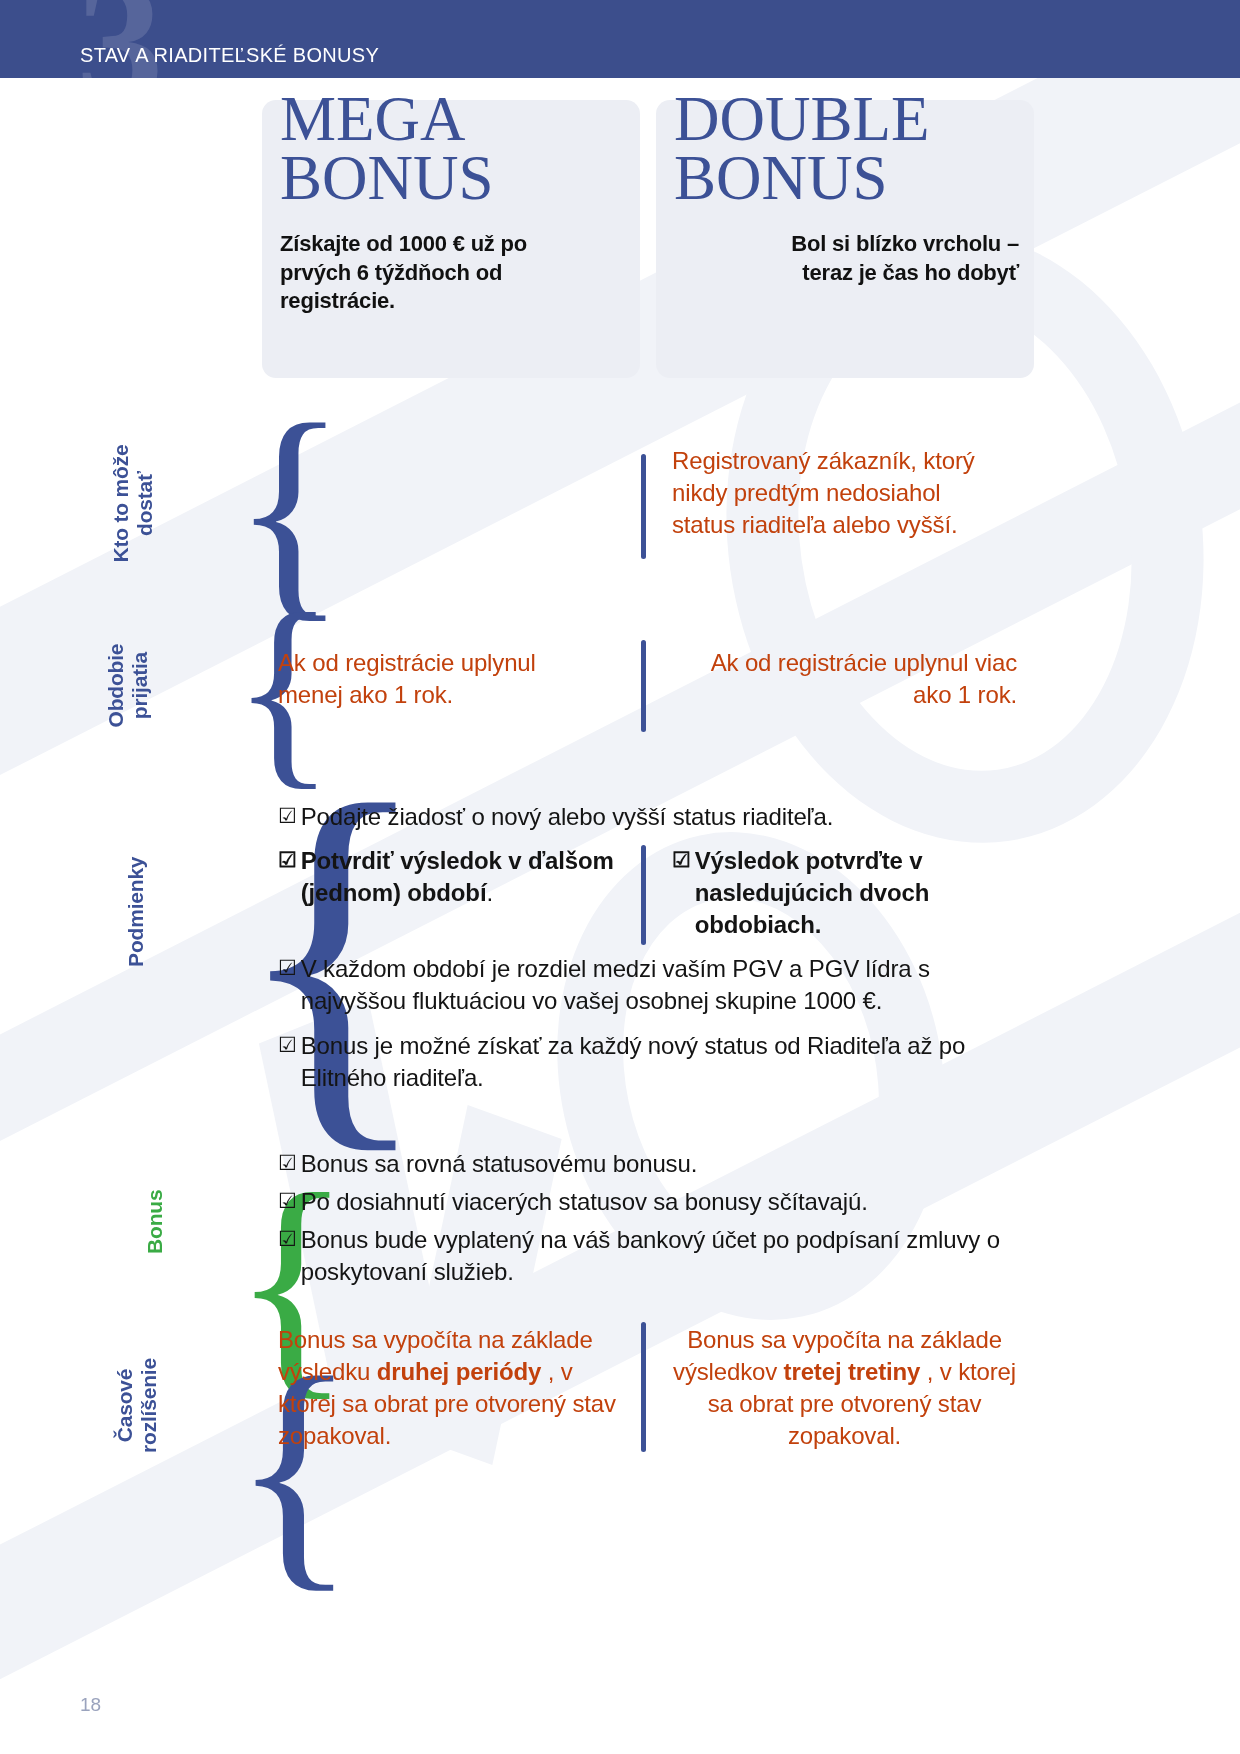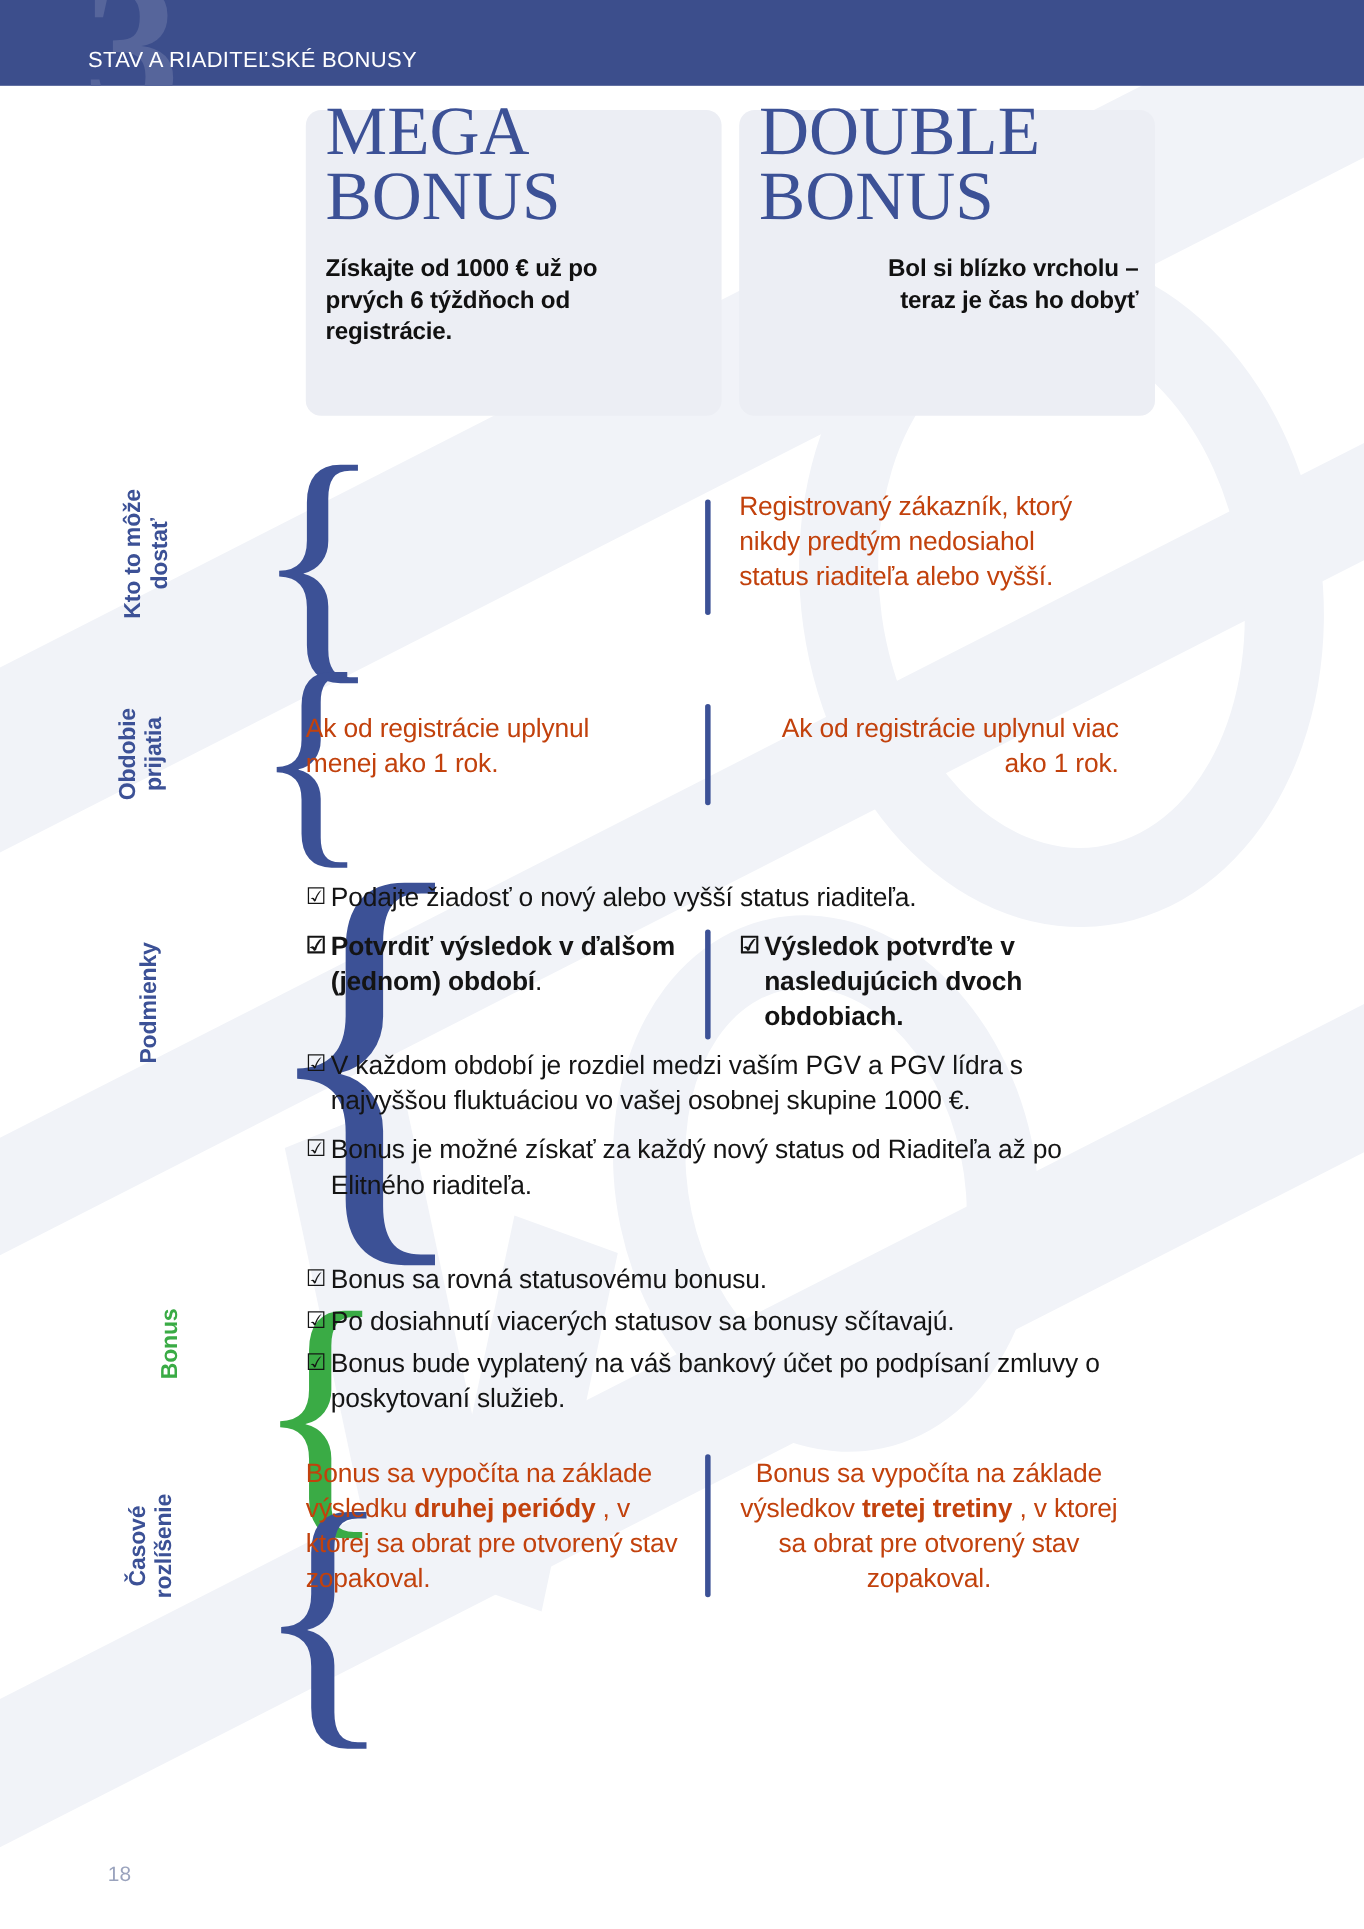--- a/index.html
+++ b/index.html
@@ -39,21 +39,21 @@
     color:#56659b;
     user-select:none;
   }
   .header-title{
     position:absolute;left:80px;top:44px;
     color:#ffffff;font-size:20px;font-weight:400;
     letter-spacing:.3px;
   }
 
   
-  .cards{position:absolute;left:16px;top:78px;width:1024px;height:320px;z-index:2;}
+  .cards{position:absolute;left:0;top:78px;width:1024px;height:320px;z-index:2;}
   .card{
     position:absolute;top:22px;width:378px;height:278px;
     background:#eceef4;border-radius:14px;
   }
   .card-mega{left:262px;}
   .card-double{left:656px;}
   .card-head{
     position:absolute;top:-10px;left:18px;
     font-family:"Liberation Serif", serif;
     font-size:63px;line-height:.93;
@@ -104,21 +104,21 @@
     font-size:24px;line-height:1.33;color:#141414;
     display:flex;gap:4px;align-items:flex-start;letter-spacing:-.15px;
   }
   .chk .bx{flex:0 0 auto;font-size:21px;line-height:1.45;}
   .chk.bold{font-weight:700;}
   .chk.bold .reg{font-weight:400;}
 
   
   .pagenum{
     position:absolute;left:80px;top:1694px;
-    color:#9aa3bd;font-size:19px;z-index:3;margin-left:18px;
+    color:#9aa3bd;font-size:19px;z-index:3;
   }
 </style>
 </head>
 <body>
 
 <div class="watermark">
   <div class="wm-band wm-b1"></div>
   <div class="wm-band wm-b3"></div>
   <div class="wm-o"></div>
   <div class="wm-o2"></div>

